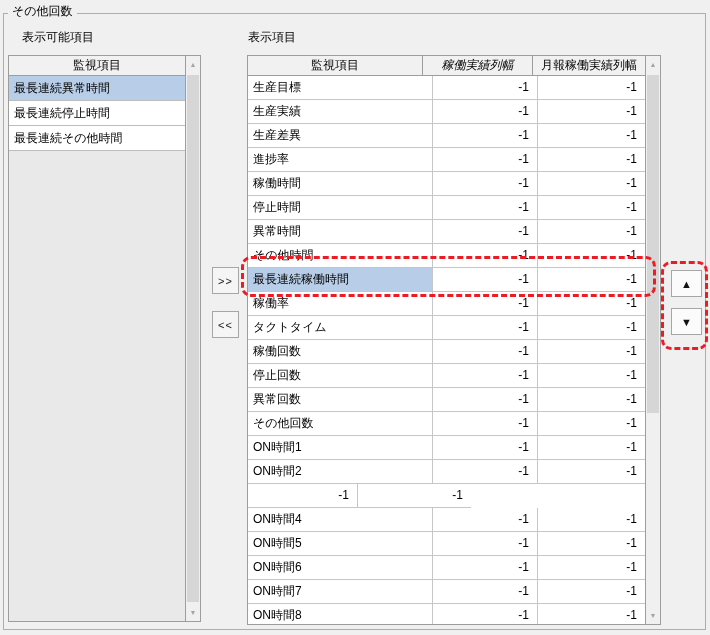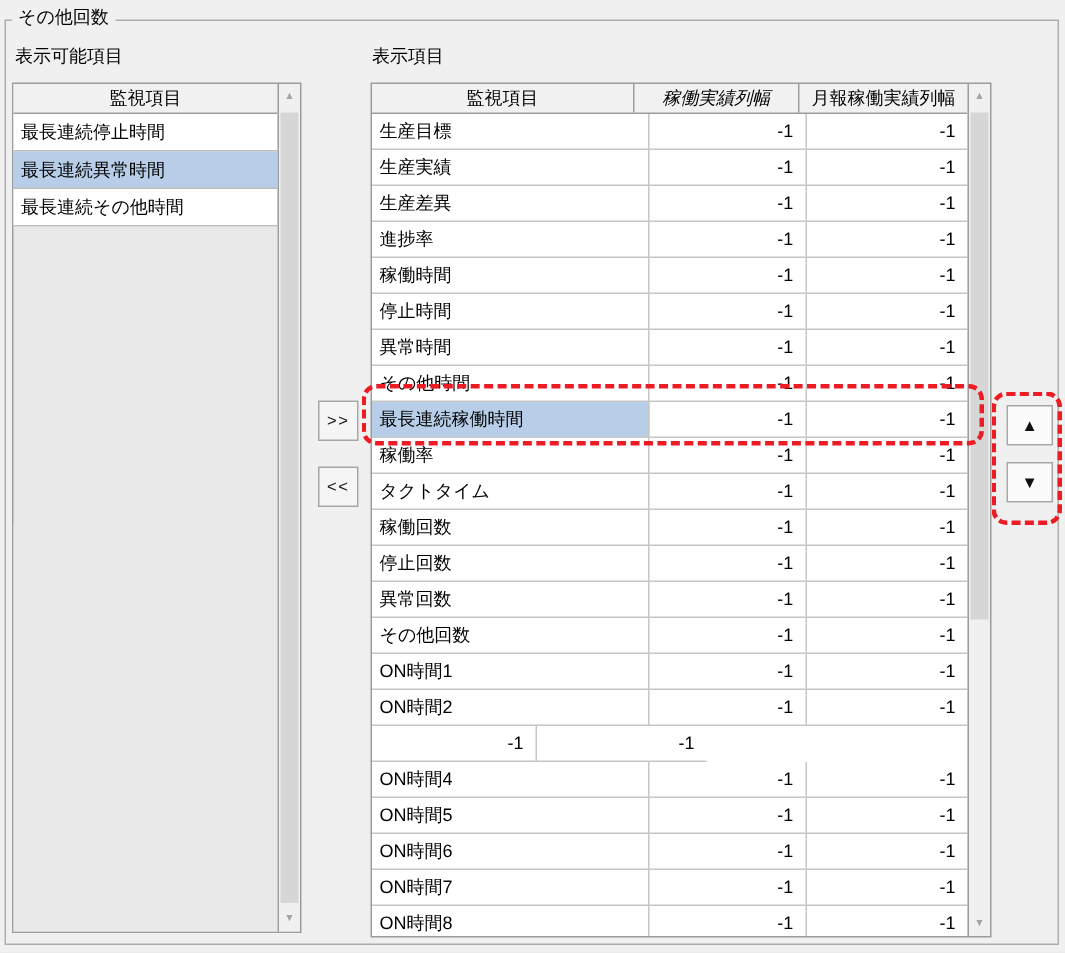--- a/index.html
+++ b/index.html
@@ -17,21 +17,21 @@
   .groupbox{
     position:absolute;left:3px;top:13px;width:703px;height:617px;
     border:1px solid #adadad;box-sizing:border-box;
   }
   .group-title{
     position:absolute;left:8px;top:3px;
     background:#f0f0f0;padding:0 4px;z-index:2;
   }
 
   .panel-label{position:absolute;z-index:2;}
-  .lbl-left{left:10px;top:29px;}
+  .lbl-left{left:22px;top:29px;}
   .lbl-right{left:248px;top:29px;}
 
   
   .grid{
     position:absolute;box-sizing:border-box;
     border:1px solid #9d9d9d;background:#e9e9e9;
     display:flex;flex-direction:row;z-index:1;
   }
   .grid-main{flex:1;display:flex;flex-direction:column;min-width:0;}
   .grid-head{
@@ -124,26 +124,26 @@
 
   <div class="panel-label lbl-left">表示可能項目</div>
 
   <div class="grid grid-left">
     <div class="grid-main">
       <div class="grid-head">
         <div class="hcell" style="flex:1">監視項目</div>
       </div>
       <div style="display:flex;flex-direction:column;flex:1;">
 
+          <div class="lrow selected">
+            <span>最長連続異常時間</span>
+          </div>
+
           <div class="lrow">
             <span>最長連続停止時間</span>
-          </div>
-
-          <div class="lrow selected">
-            <span>最長連続異常時間</span>
           </div>
 
           <div class="lrow">
             <span>最長連続その他時間</span>
           </div>
         </div>
       <div class="filler"></div>
     </div>
     <div class="sbar">
       <div class="sbtn">▲</div>

